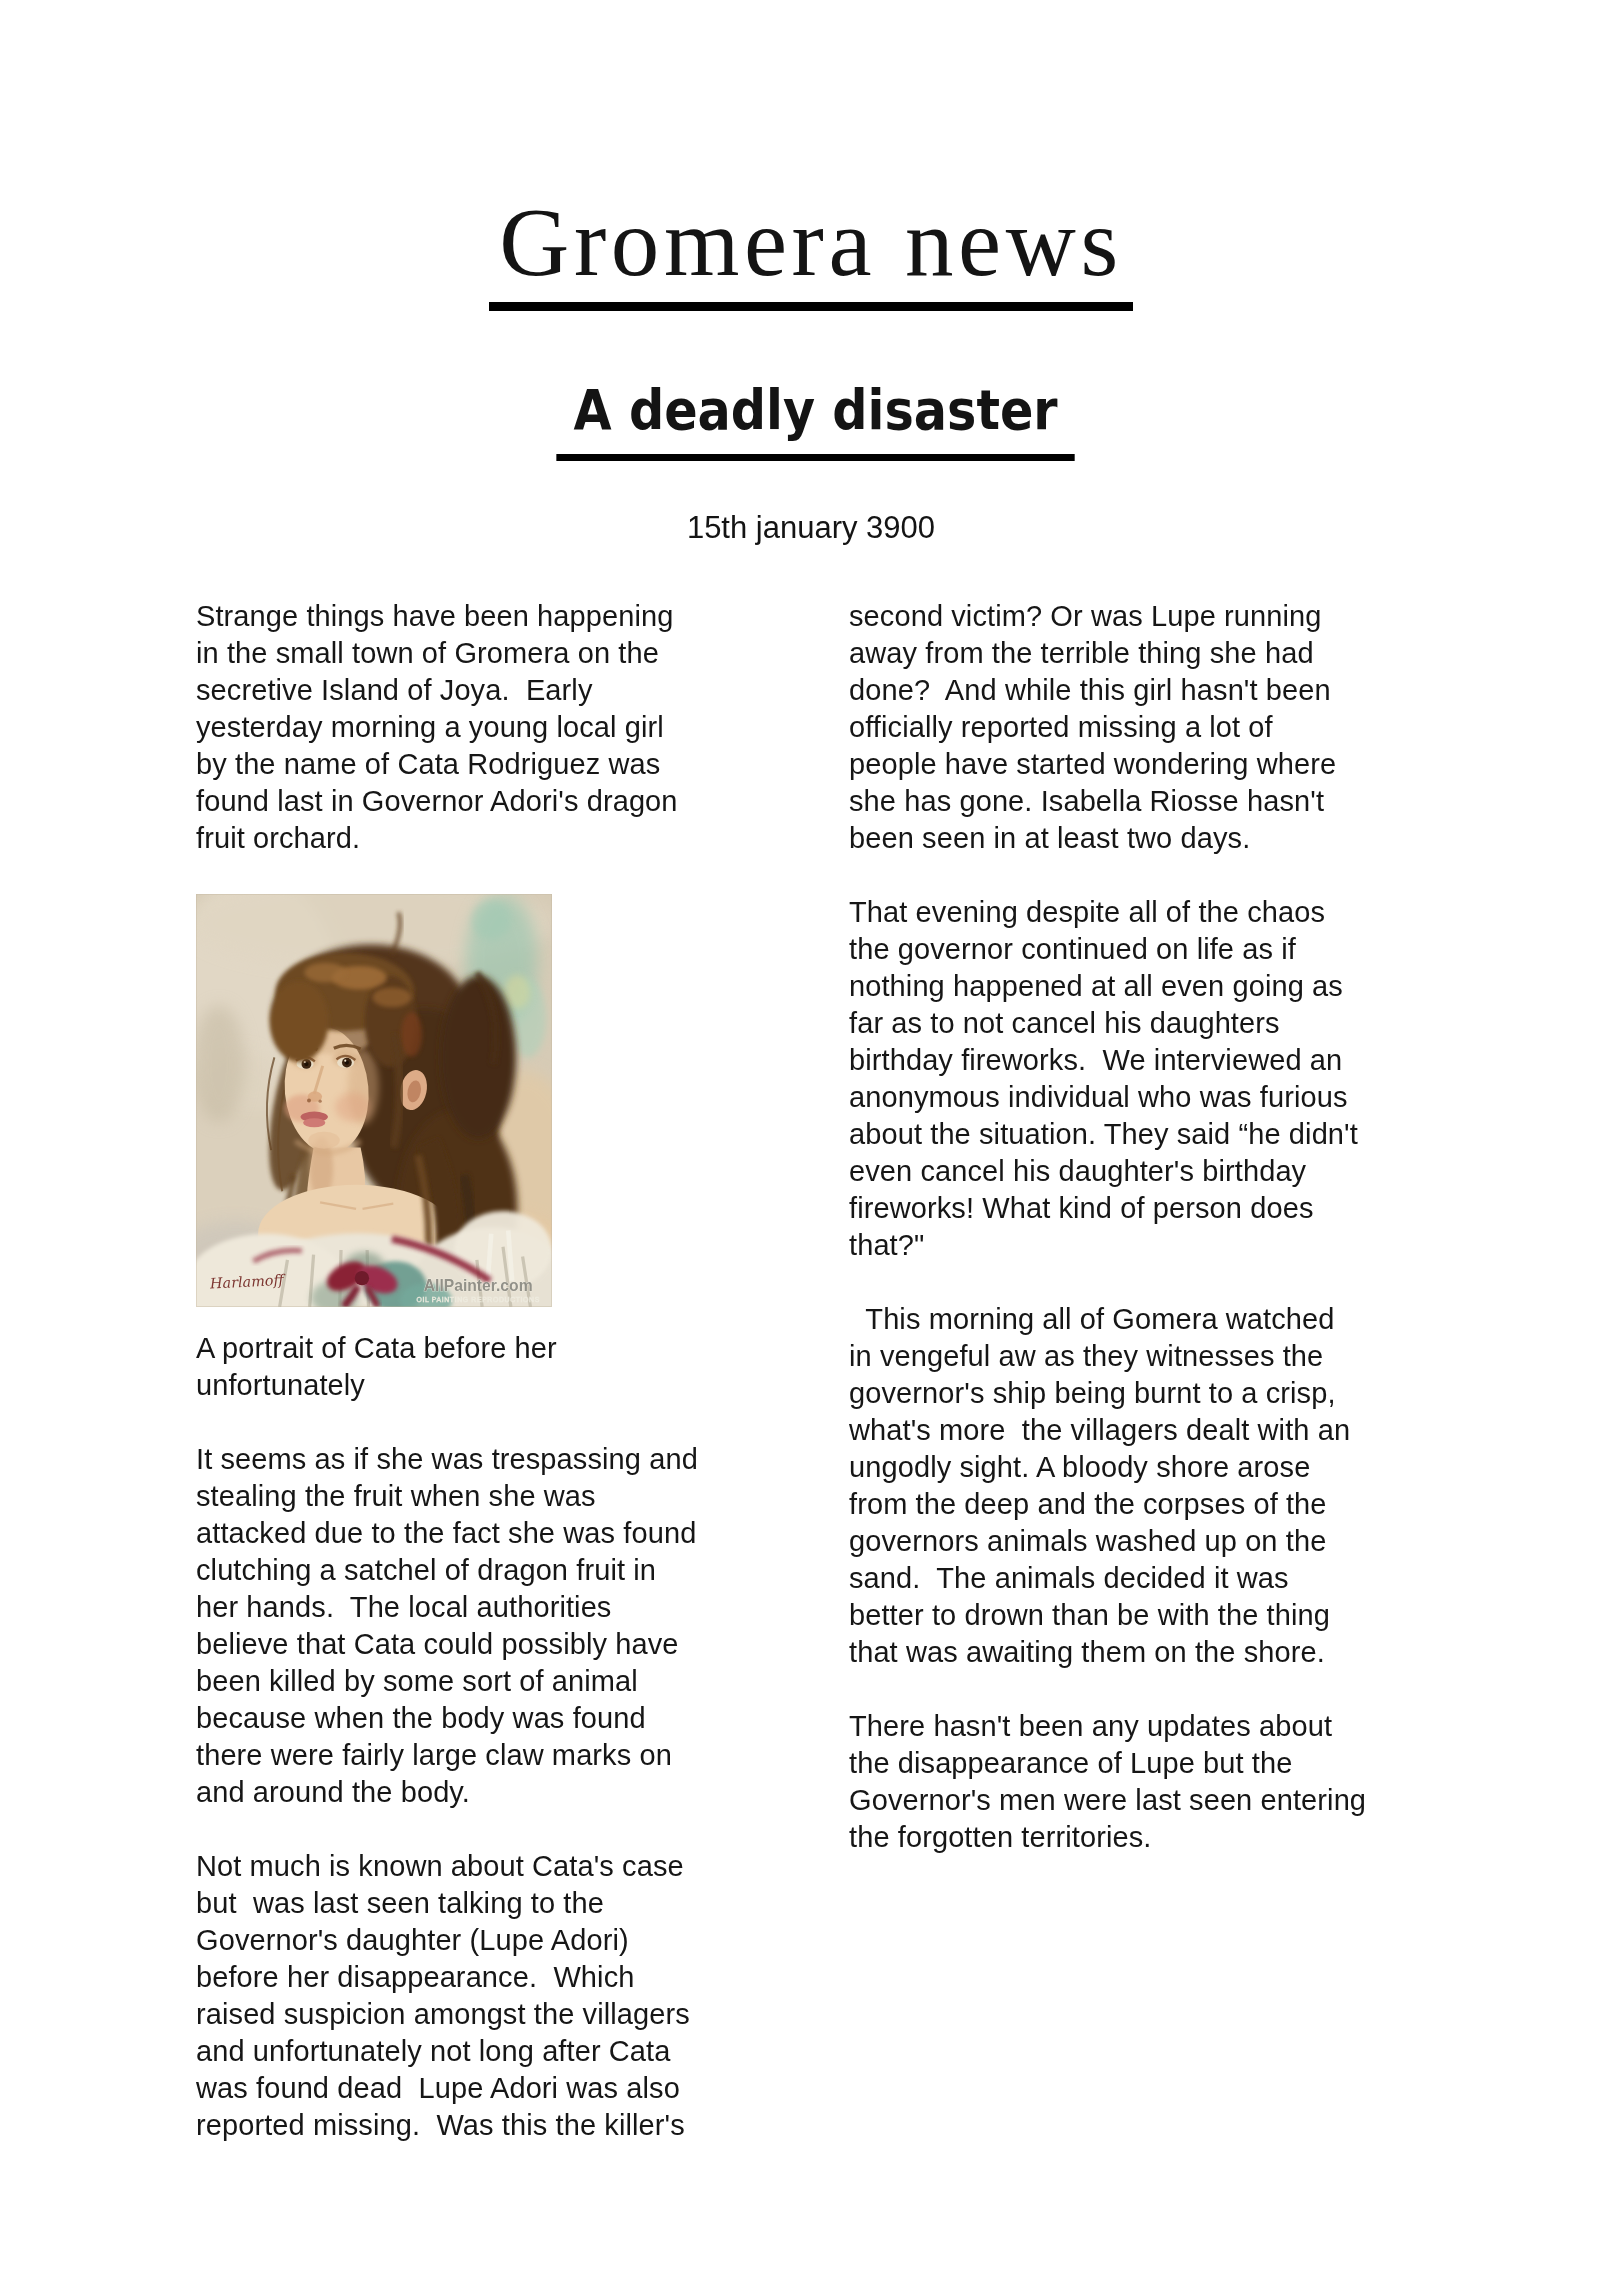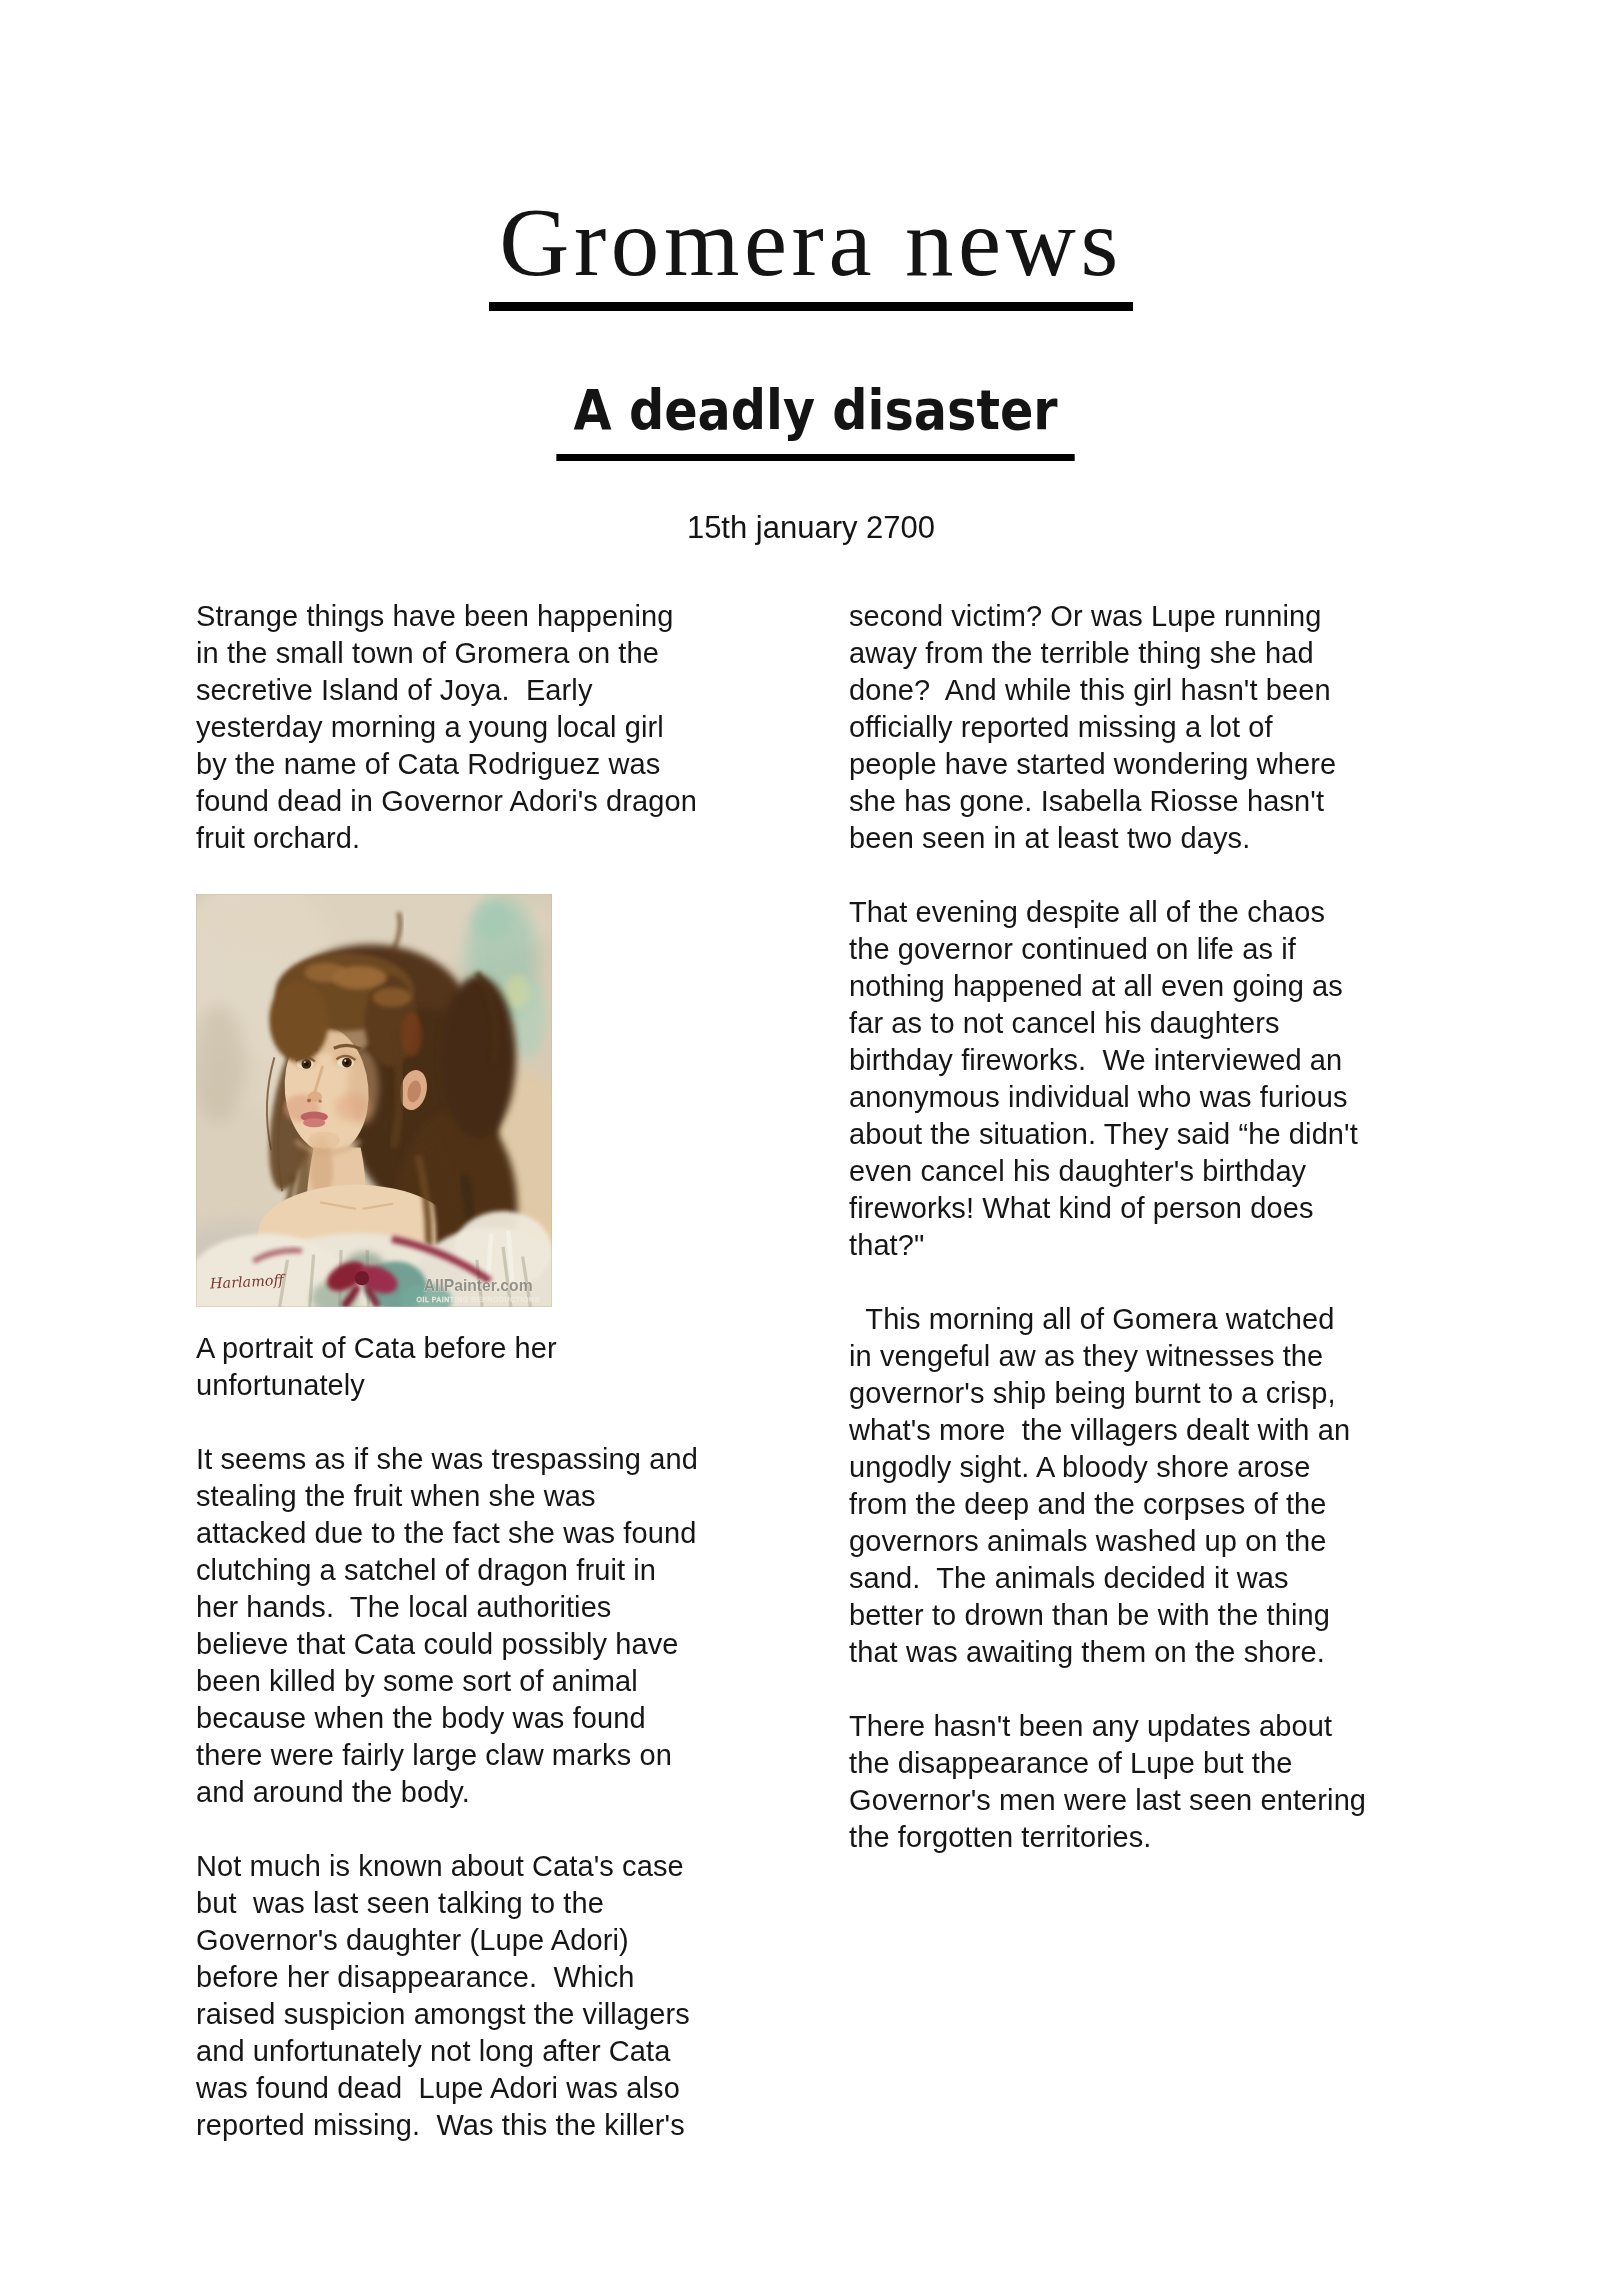--- a/index.html
+++ b/index.html
@@ -81,31 +81,31 @@
 <div class="page">
 
   <div class="masthead">
     <h1>Gromera news</h1>
   </div>
 
   <div class="headline">
     <h2>A deadly disaster</h2>
   </div>
 
-  <div class="dateline">15th january 2700</div>
+  <div class="dateline">15th january 3900</div>
 
   <div class="columns">
 
     <div class="col-left">
       <div class="para">Strange things have been happening
 in the small town of Gromera on the
 secretive Island of Joya.  Early
 yesterday morning a young local girl
 by the name of Cata Rodriguez was
-found dead in Governor Adori's dragon
+found last in Governor Adori's dragon
 fruit orchard.</div>
 
       <div class="portrait">
         <svg viewBox="0 0 545 632" xmlns="http://www.w3.org/2000/svg">
           <defs>
             <filter id="b3" x="-40%" y="-40%" width="180%" height="180%">
                 <feGaussianBlur stdDeviation="3"></feGaussianBlur>
               </filter>
             <filter id="b6" x="-40%" y="-40%" width="180%" height="180%">
                 <feGaussianBlur stdDeviation="6"></feGaussianBlur>

